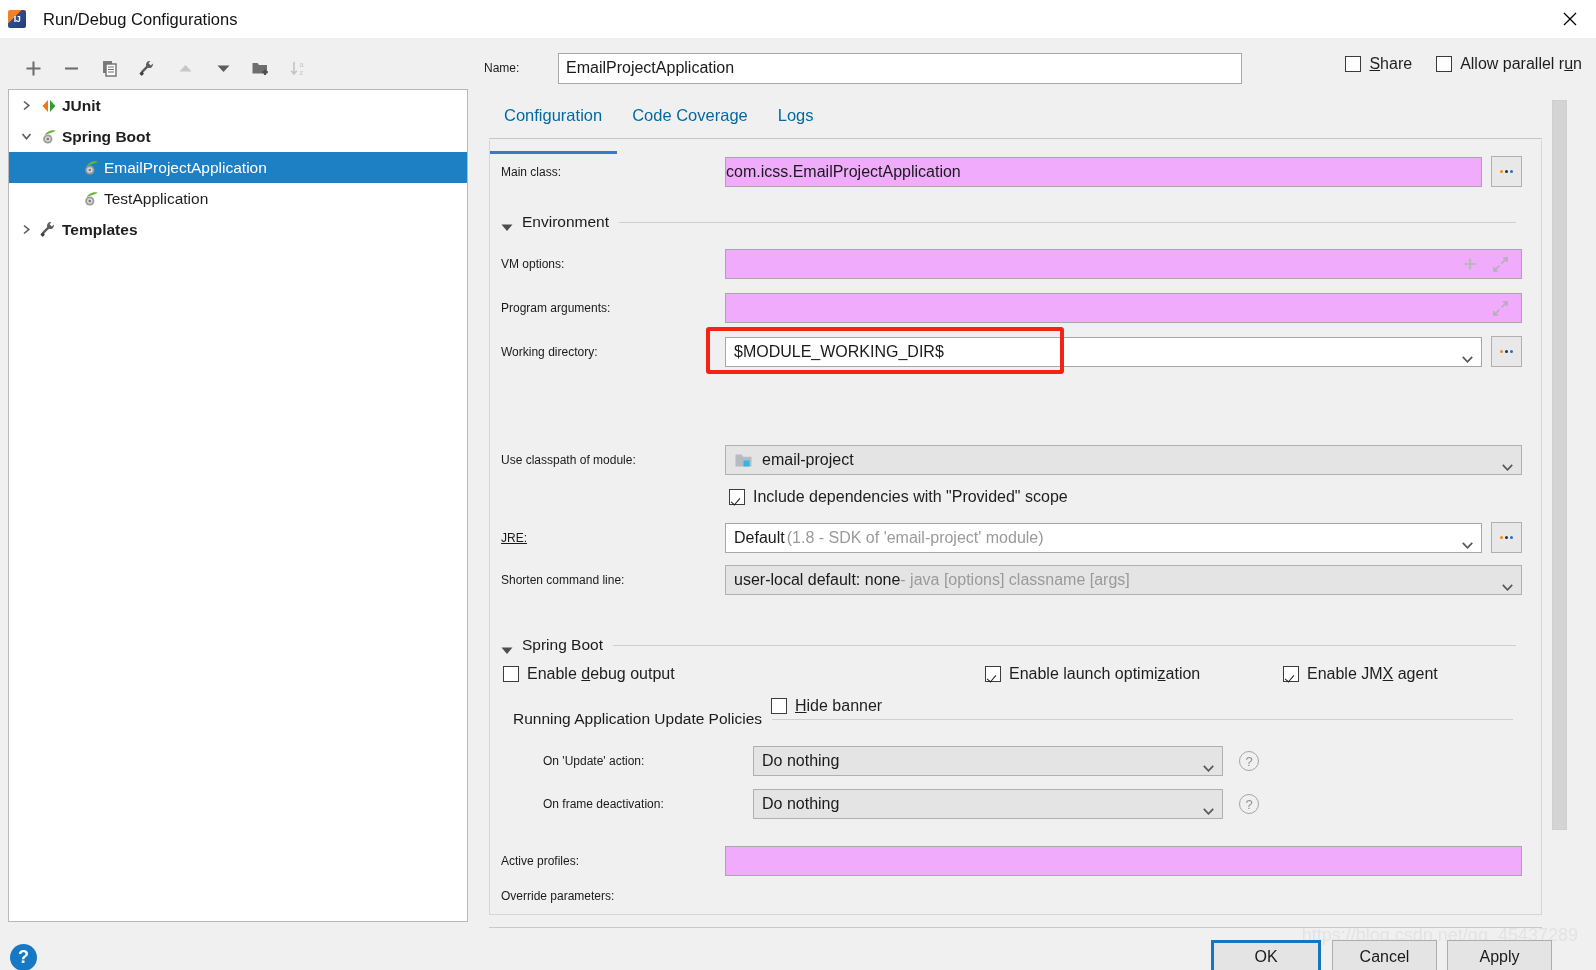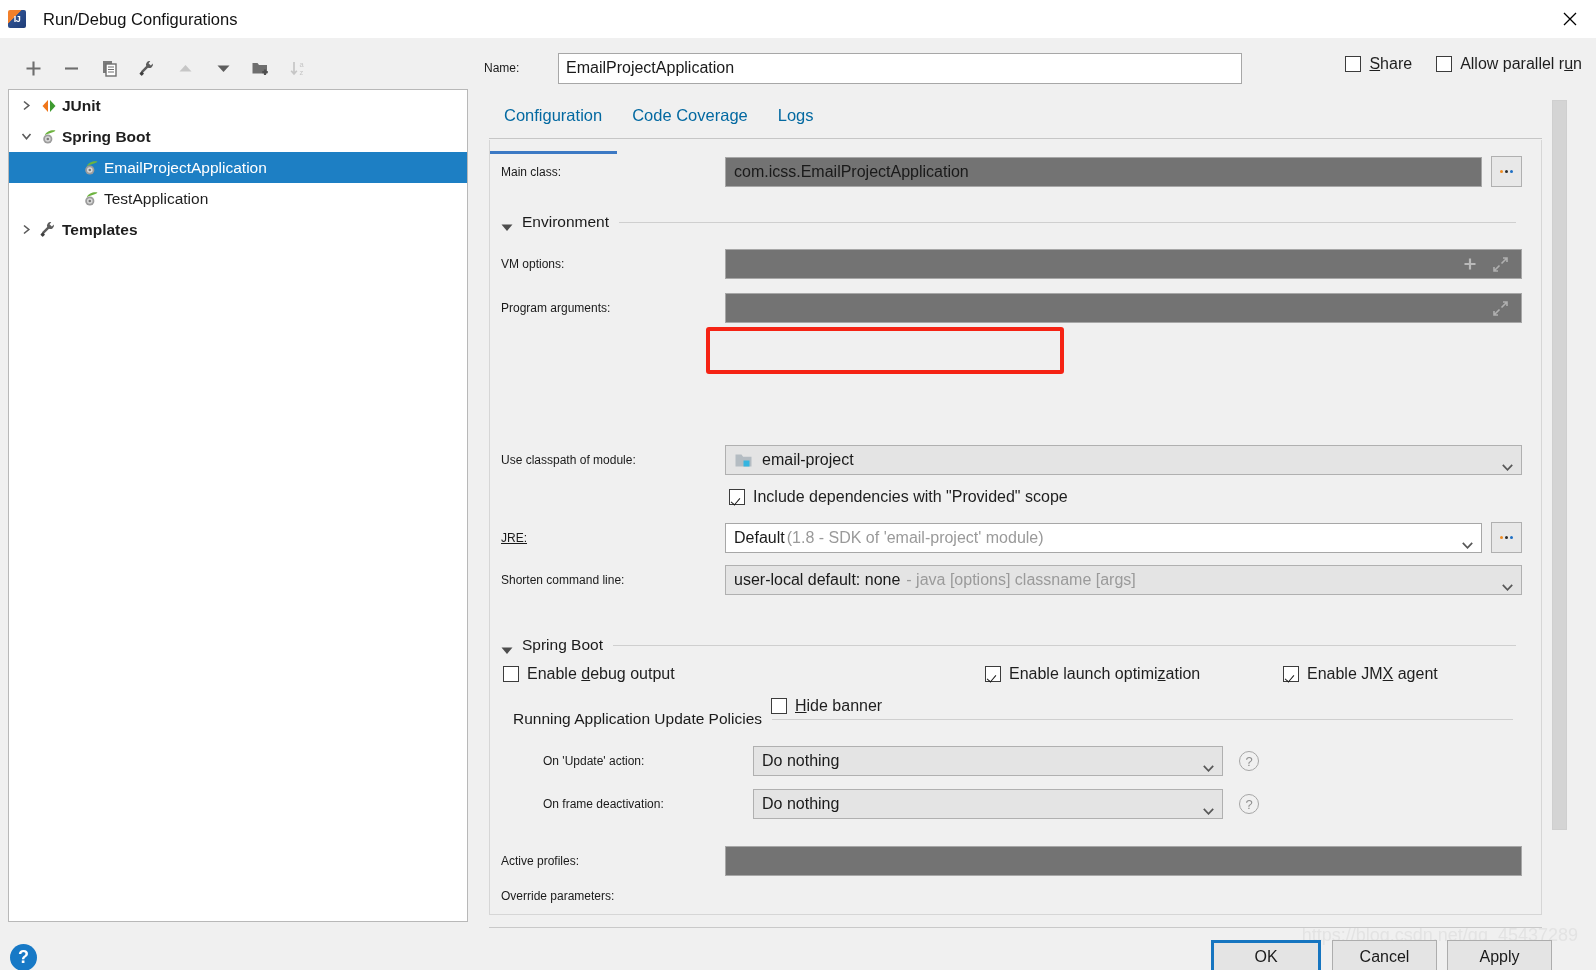--- a/index.html
+++ b/index.html
@@ -121,23 +121,23 @@
   }
   .scrollbar-thumb {
     position: absolute; left: 1552px; top: 100px; width: 15px; height: 730px;
     background: #d4d4d4; border: 1px solid #cfcfcf;
   }
 
   
   .row { position: absolute; display: flex; align-items: center; }
   .flabel { font-size: 12px; color: #1a1a1a; white-space: nowrap; }
   .tf {
-    background: #737373; border: 1px solid #a7a7a7; height: 30px;
+    background: #f0abfc; border: 1px solid #a7a7a7; height: 30px;
     font-family: "Liberation Sans", sans-serif; font-size: 16px; color: #1a1a1a;
-    padding: 0 8px; outline: none; display: flex; align-items: center;
+    padding: 0 0; outline: none; display: flex; align-items: center;
   }
   .btn-dots {
     width: 31px; height: 31px; background: #e8e8e8; border: 1px solid #b0b0b0;
     display: flex; align-items: center; justify-content: center; cursor: default; flex: none;
   }
   .dots { display: flex; gap: 2px; }
   .dots i { width: 3px; height: 3px; border-radius: 50%; display: block; }
   .combo {
     background: #e4e4e4; border: 1px solid #b0b0b0; height: 30px;
     display: flex; align-items: center; padding: 0 8px; cursor: default;
@@ -408,20 +408,38 @@
     <span class="tf" style="width:797px; justify-content:flex-end; padding-right:12px;">
       <span class="icon-expand">
         <svg width="17" height="17" viewBox="0 0 17 17">
           <path d="M9.5 7.5 L15 2 M11 2 H15 V6" stroke="#b0b0b0" stroke-width="1.6" fill="none"></path>
           <path d="M7.5 9.5 L2 15 M6 15 H2 V11" stroke="#b0b0b0" stroke-width="1.6" fill="none"></path>
         </svg>
       </span>
     </span>
   </div>
 
+  <div class="row" style="left:501px; top:336px;">
+    <span class="flabel" style="width:224px;">Working directory:</span>
+    <span class="combo white" style="width:757px;">
+      <span>$MODULE_WORKING_DIR$</span>
+      <span class="chev">
+        <svg width="11" height="7" viewBox="0 0 11 7">
+            <path d="M0.8 0.8 L5.5 5.8 L10.2 0.8" stroke="#585858" stroke-width="1.7" fill="none"></path>
+          </svg>
+      </span>
+    </span>
+    <span class="btn-dots" style="margin-left:9px;">
+      <span class="dots">
+          <i style="background:#f08a1e"></i>
+          <i style="background:#2d2d2d"></i>
+          <i style="background:#1e6fc4"></i>
+        </span>
+    </span>
+  </div>
   <div class="redbox"></div>
 
 
   <div class="row" style="left:501px; top:445px;">
     <span class="flabel" style="width:224px;">Use classpath of module:</span>
     <span class="combo" style="width:797px;">
       <span style="width:22px; height:18px; display:inline-flex; align-items:center; margin-right:6px;">
         <svg width="19" height="17" viewBox="0 0 19 17">
           <path d="M1.5 2.5 h6 l1.6 2.2 h8.4 v9.8 h-16 Z" fill="#b4bcc2"></path>
           <rect x="9.5" y="8.5" width="6" height="6" fill="#35b5e0"></rect>
@@ -460,21 +478,21 @@
           <i style="background:#2d2d2d"></i>
           <i style="background:#1e6fc4"></i>
         </span>
     </span>
   </div>
 
   <div class="row" style="left:501px; top:565px;">
     <span class="flabel" style="width:224px;">Shorten command line:</span>
     <span class="combo" style="width:797px;">
       <span>user-local default: none</span>
-      <span class="hint" style="margin-left:6px;">- java [options] classname [args]</span>
+      <span class="hint" style="">- java [options] classname [args]</span>
       <span class="chev">
         <svg width="11" height="7" viewBox="0 0 11 7">
             <path d="M0.8 0.8 L5.5 5.8 L10.2 0.8" stroke="#585858" stroke-width="1.7" fill="none"></path>
           </svg>
       </span>
     </span>
   </div>
 
   <div class="sect" style="left:501px; top:636px;">
     <span class="tri">

